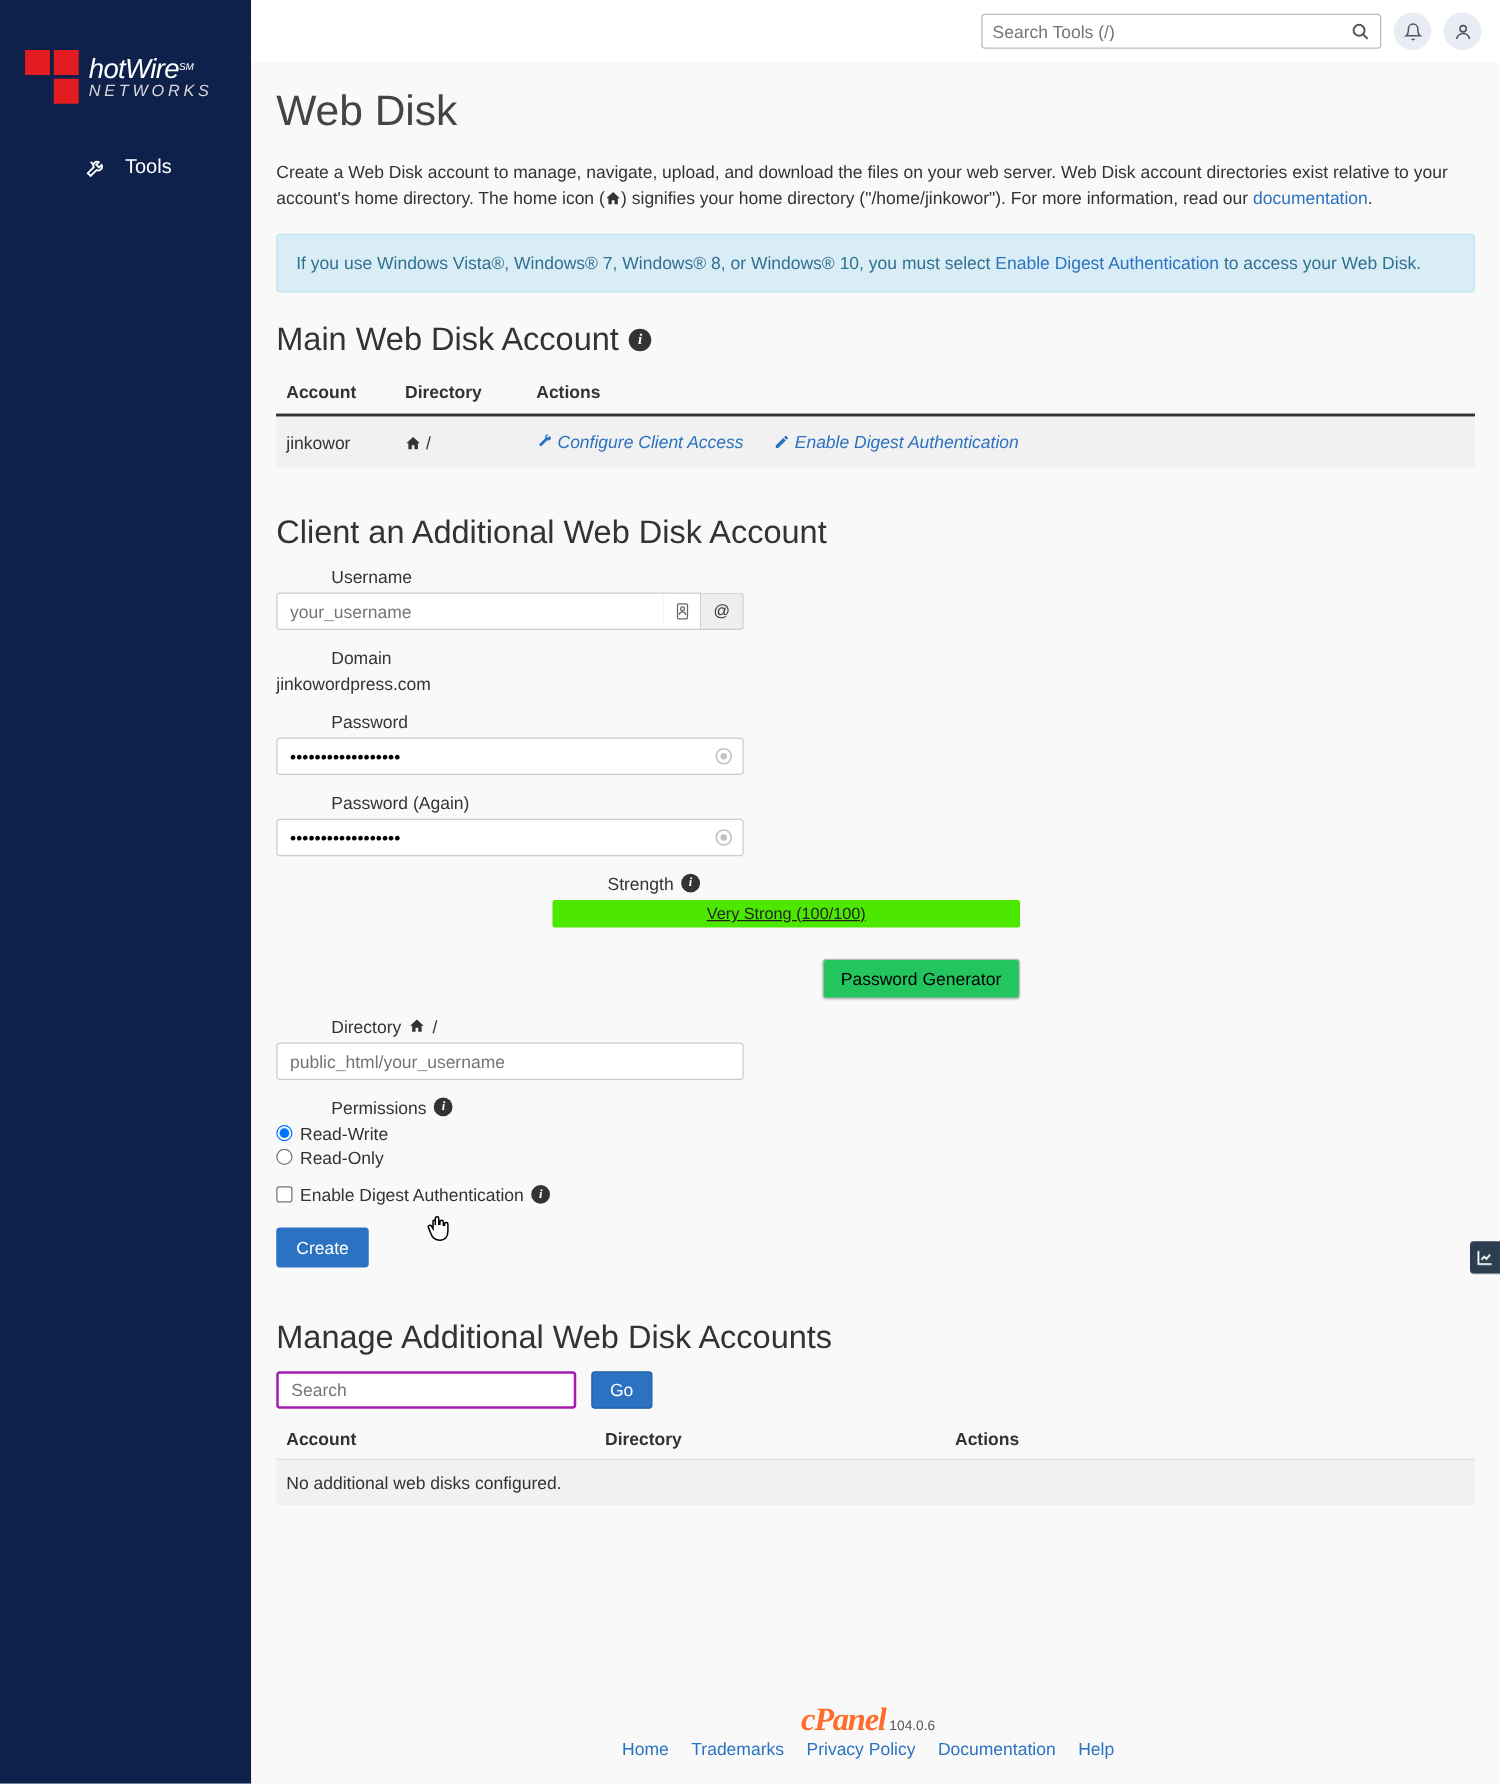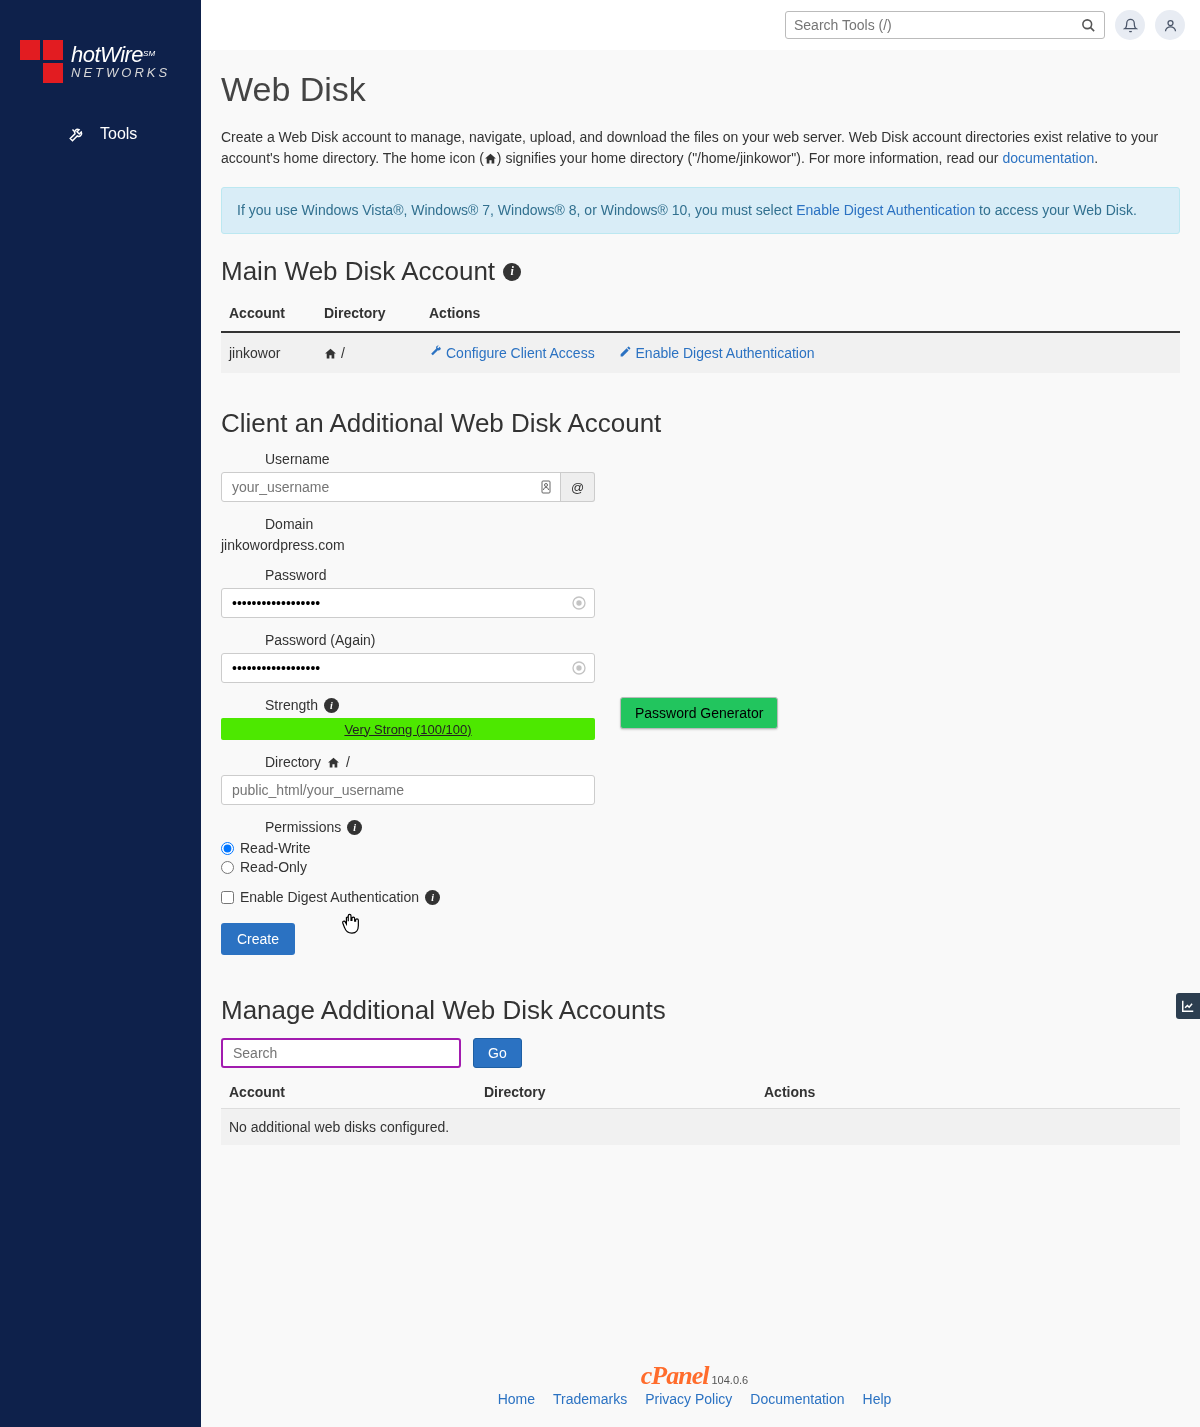--- a/index.html
+++ b/index.html
@@ -29,34 +29,34 @@
 .intro a, .alert a, .table a { color: #2b72c2; text-decoration: none; }
 .alert { background: #d9edf7; border: 1px solid #bce8f1; border-radius: 3px; padding: 12px 15px; color: #31708f; font-size: 14px; line-height: 1.5; margin-bottom: 22px; }
 
 h2 { font-size: 26px; font-weight: 400; color: #333; margin-bottom: 8px; display: flex; align-items: center; gap: 8px; }
 .info-icon { width: 18px; height: 18px; border-radius: 50%; background: #333; color: #fff; display: inline-flex; align-items: center; justify-content: center; font-size: 12px; font-weight: bold; font-style: italic; font-family: Georgia, serif; }
 .info-icon-sm { width: 15px; height: 15px; font-size: 10px; }
 
 .table { width: 100%; border-collapse: collapse; margin-bottom: 35px; }
 .table th { text-align: left; font-weight: 700; padding: 10px 8px; border-bottom: 2px solid #333; font-size: 14px; }
 .table td { padding: 12px 8px; background: #f1f1f1; font-size: 14px; }
-.action-link { color: #2b72c2; display: inline-flex; gap: 4px; margin-right: 20px; }
+.action-link { color: #2b72c2; display: inline-flex; align-items: center; gap: 4px; margin-right: 20px; font-style: italic; }
 .tiny-icon { width: 13px; height: 13px; display: inline-flex; }
 
 .form-group { margin-bottom: 14px; max-width: 595px; }
 .form-label { font-size: 14px; color: #333; margin-bottom: 5px; display: flex; align-items: center; gap: 6px; margin-left: 44px; }
 .input-wrap { display: flex; width: 374px; }
 .form-input { flex: 1; height: 30px; border: 1px solid #ccc; border-radius: 3px; padding: 0 10px; font-size: 14px; background: #fff; }
 .input-addon { width: 34px; height: 30px; border: 1px solid #ccc; border-left: none; background: #eee; display: flex; align-items: center; justify-content: center; font-size: 13px; border-radius: 0 3px 3px 0; }
 .input-with-addon .form-input { border-radius: 3px 0 0 3px; }
 .domain-text { font-size: 14px; color: #333; }
 .pw-wrap { position: relative; width: 374px; }
 .pw-icon { position: absolute; right: 8px; top: 7px; width: 16px; height: 16px; opacity: 0.5; }
 
-.strength-row { display: flex; gap: 25px; }
+.strength-row { display: flex; align-items: flex-end; gap: 25px; flex-direction: column; }
 .strength-col { width: 374px; }
 .strength-bar { height: 22px; background: #4de800; color: #222; display: flex; align-items: center; justify-content: center; font-size: 13px; border-radius: 2px; text-decoration: underline; }
 .pw-gen-btn { height: 32px; padding: 0 14px; background: #22c55e; border: 1px solid #bbb; border-radius: 3px; font-size: 14px; cursor: pointer; box-shadow: 0 1px 2px rgba(0,0,0,0.15); margin-bottom: 0; }
 
 .radio-row { display: flex; align-items: center; gap: 6px; font-size: 14px; margin-bottom: 3px; }
 .radio-row input, .check-row input { cursor: pointer; }
 .check-row { display: flex; align-items: center; gap: 6px; font-size: 14px; margin-top: 10px; margin-bottom: 18px; }
 .create-btn { background: #2b72c2; color: #fff; border: none; padding: 8px 16px; border-radius: 3px; font-size: 14px; cursor: pointer; }
 .cursor-hand { position: absolute; margin-left: 45px; margin-top: -12px; width: 22px; height: 26px; }
 

